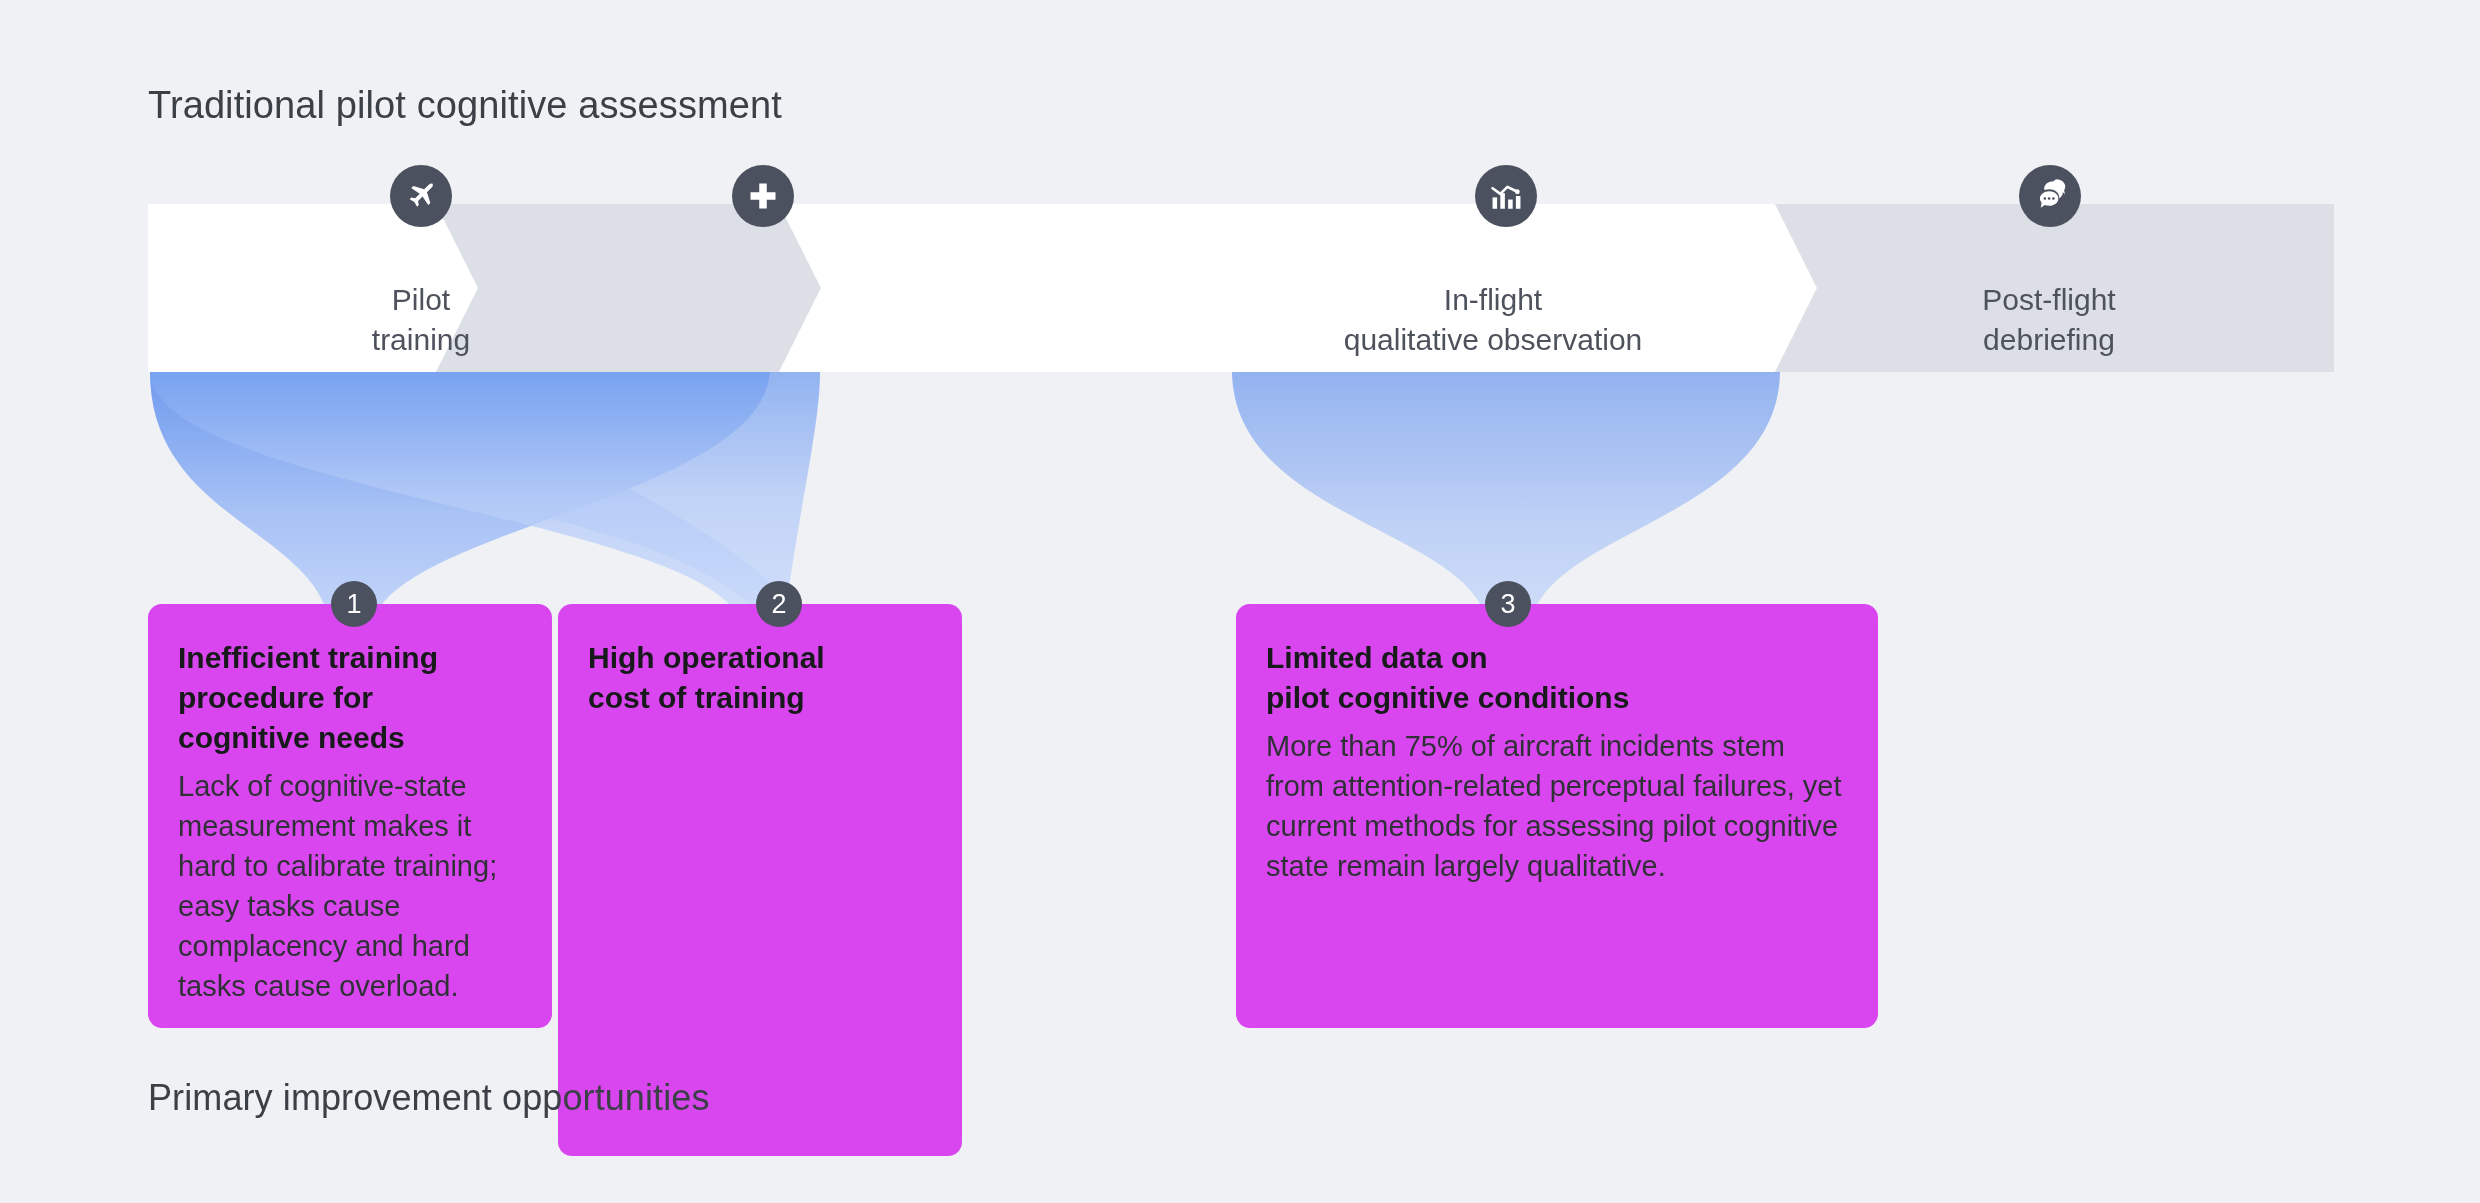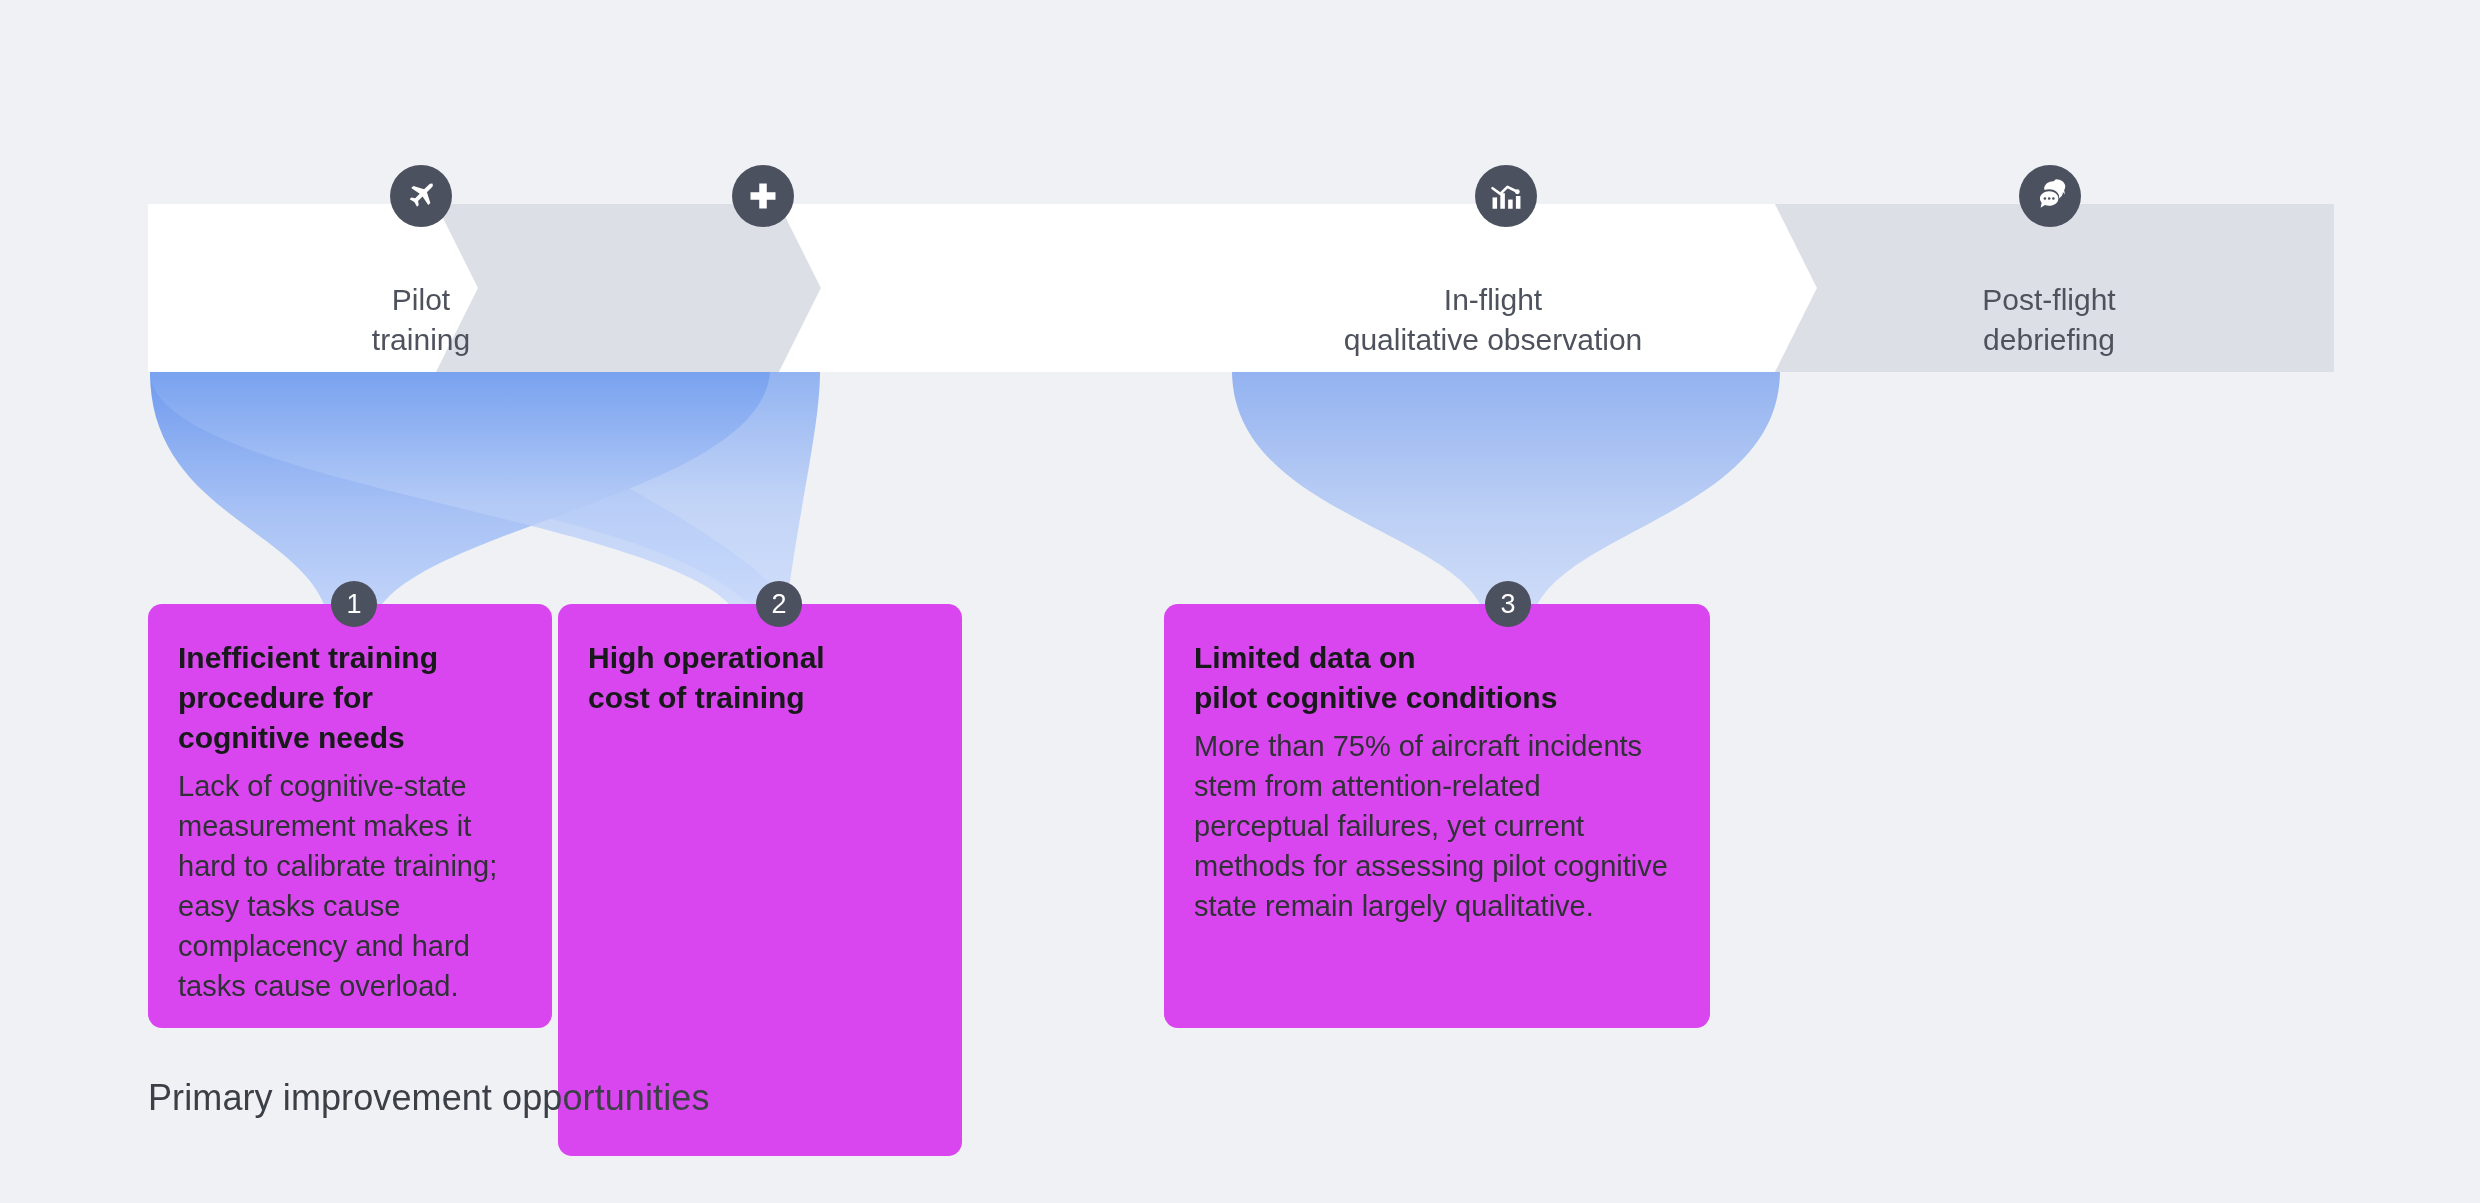--- a/index.html
+++ b/index.html
@@ -105,20 +105,21 @@
     align-items: center;
     justify-content: center;
     z-index: 5;
   }
 </style>
 </head>
 <body>
 
 <div class="stage">
 
+  <div class="page-title">Traditional pilot cognitive assessment</div>
 
   <div class="band">
     <svg width="2186" height="168" viewBox="0 0 2186 168" xmlns="http://www.w3.org/2000/svg">
 
       <path d="M0,0 L288,0 L330,84 L288,168 L0,168 Z" fill="#ffffff"></path>
 
       <path d="M288,0 L631,0 L673,84 L631,168 L288,168 L330,84 Z" fill="#dcdfe6"></path>
 
       <path d="M631,0 L1627,0 L1669,84 L1627,168 L631,168 L673,84 Z" fill="#ffffff"></path>
 
@@ -217,21 +218,21 @@
 procedure for
 cognitive needs</h3>
     <p>Lack of cognitive-state measurement makes it hard to calibrate training; easy tasks cause complacency and hard tasks cause overload.</p>
   </div>
 
   <div class="card" style="left:558px; top:604px; width:404px; height:552px;">
     <h3>High operational
 cost of training</h3>
   </div>
 
-  <div class="card" style="left:1164px; top:604px; width:546px; height:424px;">
+  <div class="card" style="left:1236px; top:604px; width:642px; height:424px;">
     <h3>Limited data on
 pilot cognitive conditions</h3>
     <p>More than 75% of aircraft incidents stem from attention-related perceptual failures, yet current methods for assessing pilot cognitive state remain largely qualitative.</p>
   </div>
 
   <div class="bottom-title">Primary improvement opportunities</div>
 
 </div>
 
 </body></html>

